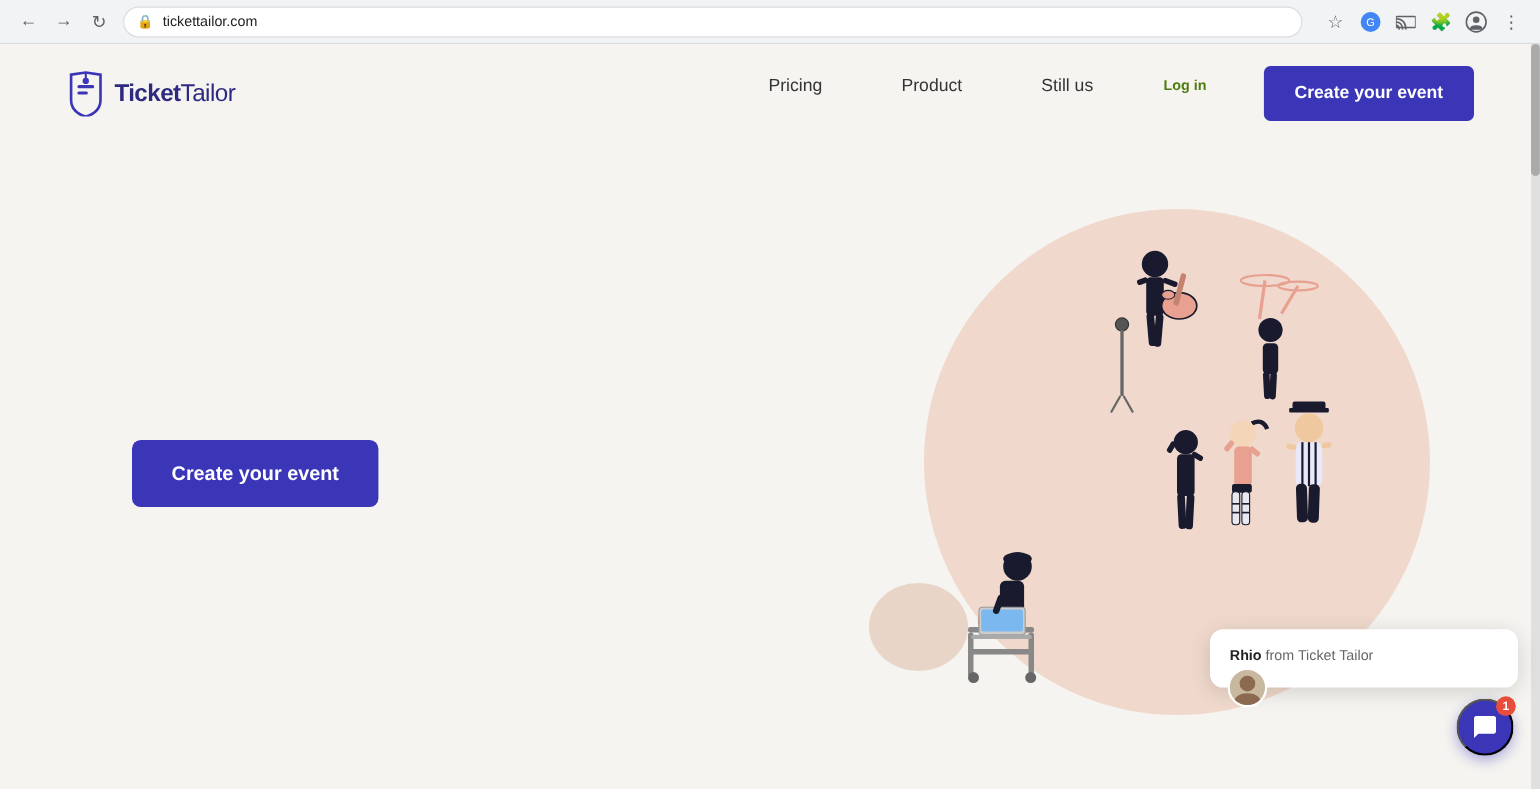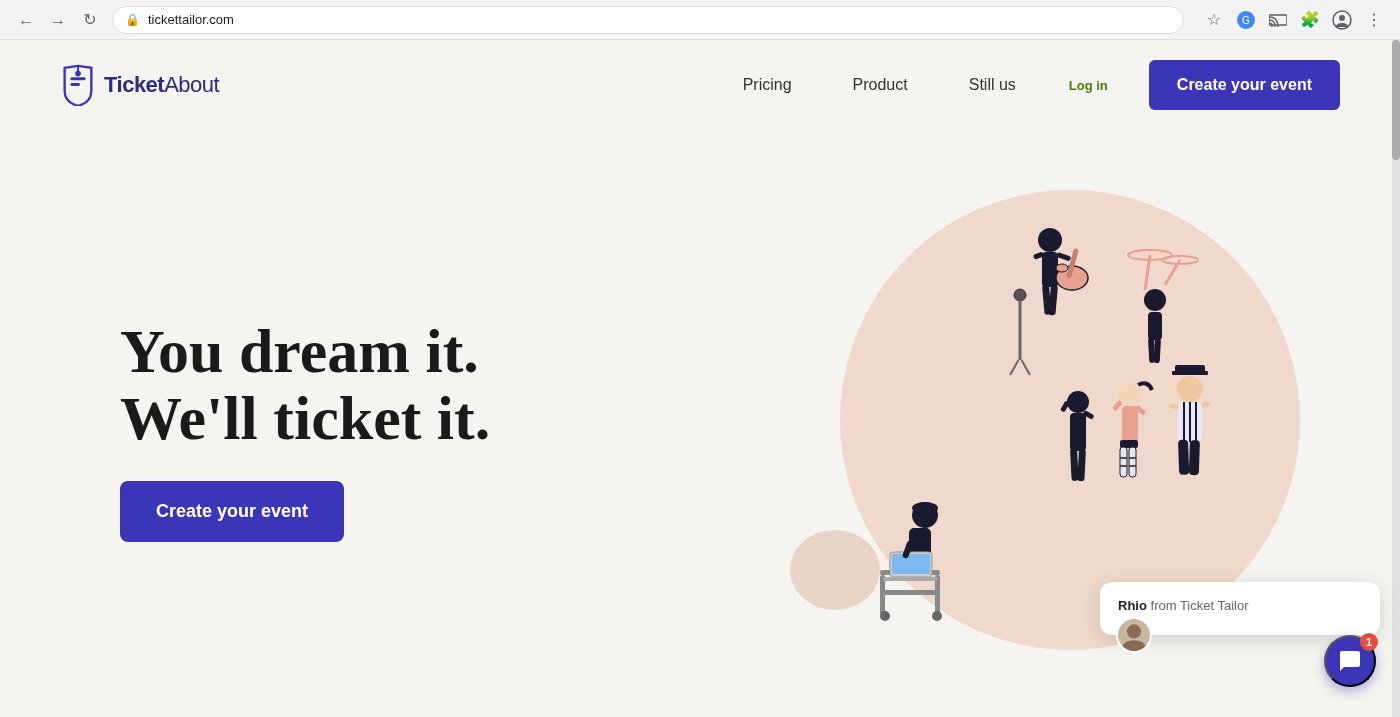--- a/index.html
+++ b/index.html
@@ -98,22 +98,21 @@
     }
     .logo-text {
       font-size: 22px;
       font-weight: 700;
       color: #2d2a7f;
       letter-spacing: -0.5px;
     }
     .logo-text span { font-weight: 400; }
     .nav-links {
       display: flex;
-      align-items: center;
-      gap: 5px;
+      gap: 16px;
     }
     .nav-link {
       padding: 10px 28px;
       font-size: 16px;
       color: #333;
       text-decoration: none;
       cursor: pointer;
       white-space: nowrap;
     }
     .nav-link-login {
@@ -224,20 +223,21 @@
       bottom: 30px;
       right: 20px;
       z-index: 100;
     }
     .chat-bubble {
       background: #fff;
       border-radius: 12px;
       box-shadow: 0 4px 20px rgba(0,0,0,0.15);
       padding: 16px 18px;
       width: 280px;
+      margin-bottom: 10px;
       position: relative;
     }
     .chat-sender {
       font-size: 13px;
       font-weight: 600;
       color: #222;
       margin-bottom: 6px;
     }
     .chat-sender-company {
       font-weight: 400;
@@ -352,38 +352,34 @@
   <nav class="navbar">
     <a class="logo-area" href="#">
       <svg class="logo-icon" viewBox="0 0 36 44" fill="none" xmlns="http://www.w3.org/2000/svg">
         <path d="M4 4 L18 2 L32 4 L32 28 Q32 40 18 44 Q4 40 4 28 Z" fill="none" stroke="#3b35b8" stroke-width="2.5"></path>
         <rect x="10" y="14" width="16" height="3" rx="1.5" fill="#3b35b8"></rect>
         <rect x="10" y="20" width="10" height="3" rx="1.5" fill="#3b35b8"></rect>
         <line x1="18" y1="2" x2="18" y2="8" stroke="#3b35b8" stroke-width="2"></line>
         <circle cx="18" cy="10" r="3" fill="#3b35b8"></circle>
       </svg>
       <span class="logo-text">
-        <span style="font-weight:700">Ticket</span><span style="font-weight:400">About</span>
+        <span style="font-weight:700">Ticket</span><span style="font-weight:400">Tailor</span>
       </span>
     </a>
     <div class="nav-links">
       <a class="nav-link" href="#">Pricing</a>
       <a class="nav-link" href="#">Product</a>
       <a class="nav-link" href="#">Still us</a>
       <a class="nav-link-login" href="#">Log in</a>
       <button class="nav-cta">Create your event</button>
     </div>
   </nav>
 
   <section class="hero">
     <div class="hero-content">
-      <h1 class="hero-headline">
-        <span>You dream it.</span><br>
-        <span>We'll ticket it.</span>
-      </h1>
       <button class="hero-cta">Create your event</button>
     </div>
 
     <div class="hero-illustration">
       <div class="circle-bg"></div>
       <div class="blob-small"></div>
 
       <svg class="illustration-svg" viewBox="0 0 500 520" xmlns="http://www.w3.org/2000/svg">
 
         <g transform="translate(210, 60)">

